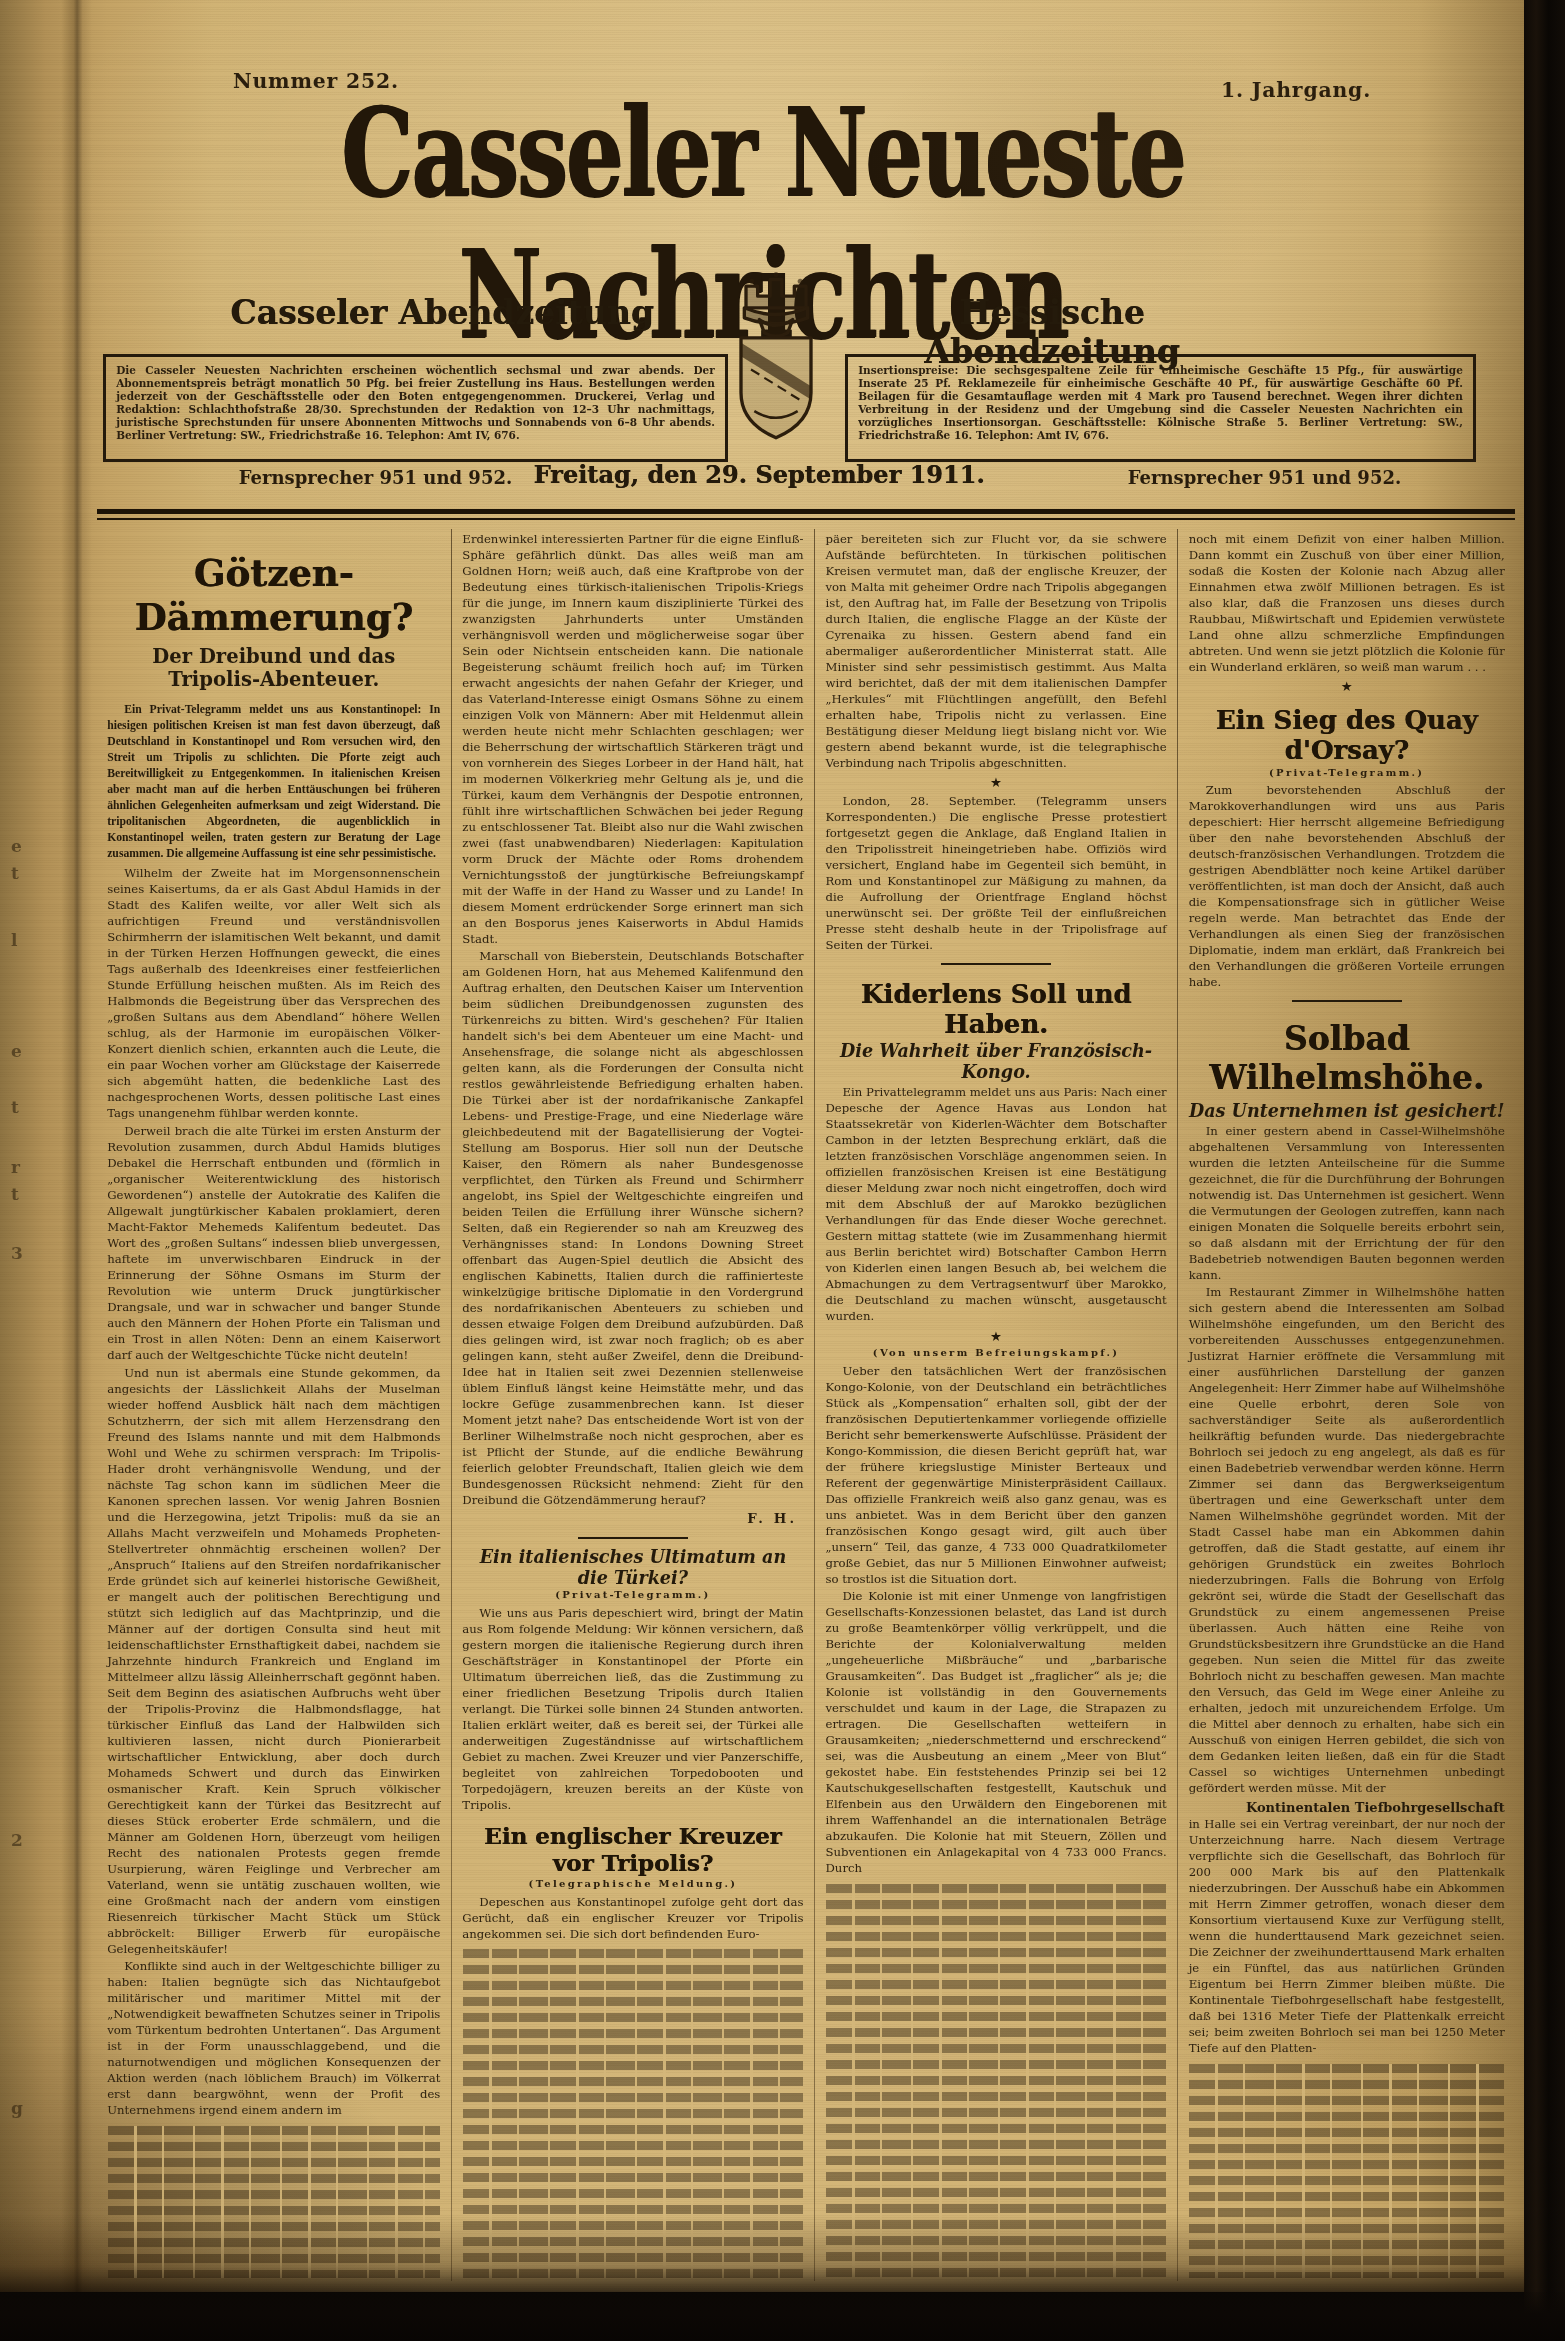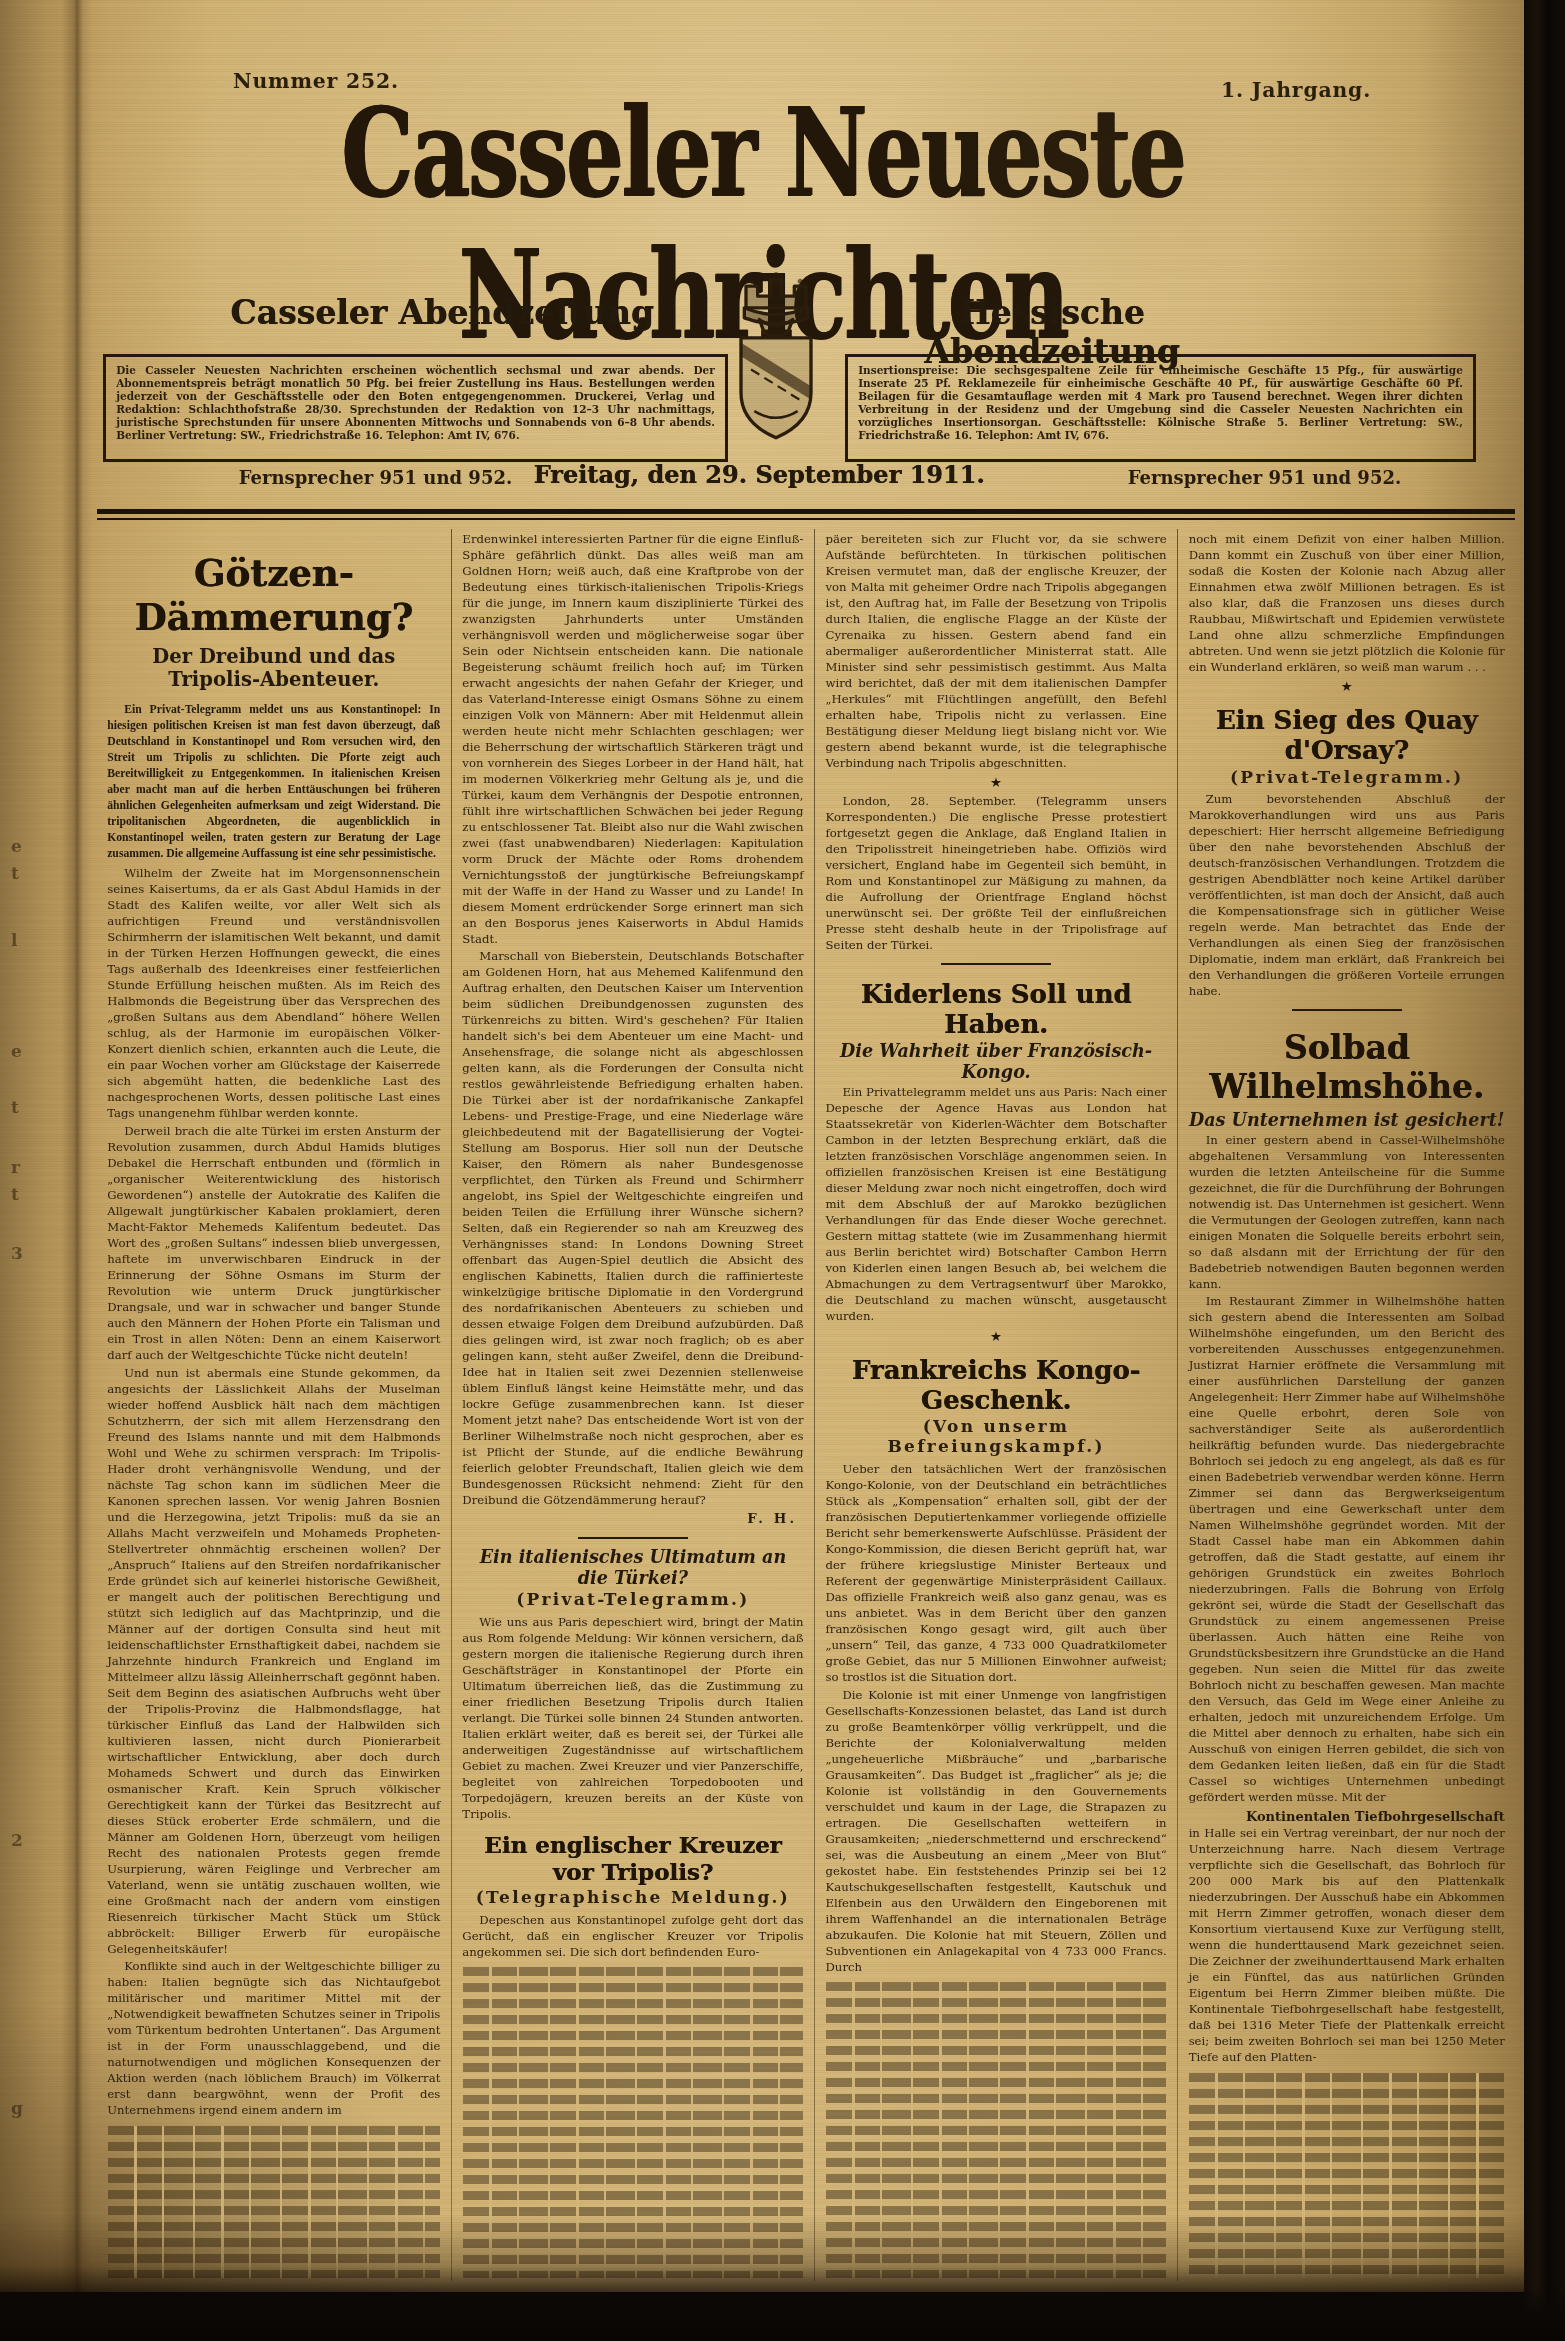--- a/index.html
+++ b/index.html
@@ -61,21 +61,21 @@
   .bp{margin:0 0 1.6px;font-size:11.7px;line-height:16px;text-align:justify;color:#2e2210;text-indent:17px;}
   .cont{text-indent:0;}
   .blead{margin:4.7px 0 3.1px;font-size:11.7px;line-height:16px;text-align:justify;color:#241a0b;font-weight:bold;text-indent:17px;font-family:Liberation Serif, serif;}
   .bh1{margin:20.4px 0 4.7px;text-align:center;font-size:37px;font-weight:bold;color:#1f150ا7;color:#1f1507;
        letter-spacing:0px;text-shadow:0.6px 0 0 #1f1507;}
   .bh1b{margin:11px 0 3.1px;text-align:center;font-size:33px;font-weight:bold;color:#1f1507;text-shadow:0.6px 0 0 #1f1507;}
   .bh2{margin:1.6px 0 6.3px;text-align:center;font-size:19.6px;font-weight:bold;color:#241a0b;}
   .bh3{margin:7.8px 0 1.6px;text-align:center;font-size:26px;font-weight:bold;color:#1f1507;text-shadow:0.5px 0 0 #1f1507;}
   .bh3s{margin:7.8px 0 1.6px;text-align:center;font-size:23px;font-weight:bold;color:#1f1507;text-shadow:0.5px 0 0 #1f1507;}
   .bh4{margin:0 0 1.6px;text-align:center;font-size:17.6px;font-weight:bold;color:#241a0b;font-style:italic;}
-  .bh5{margin:0 0 4.7px;text-align:center;font-size:17px;font-weight:bold;color:#2a1e0d;letter-spacing:2.3px;}
+  .bh5{margin:0 0 4.7px;text-align:center;font-size:10px;font-weight:bold;color:#2a1e0d;letter-spacing:2.3px;}
   .bsig{margin:1.6px 6.3px 3.1px 0;text-align:right;font-size:13.3px;font-weight:bold;color:#2a1e0d;letter-spacing:3.1px;}
   .bstar{margin:3.1px 0;text-align:center;font-size:13.3px;color:#241a0b;}
   .brule{width:110px;border-top:2.3px solid #241a0b;margin:7.8px auto 6.3px;}
   .bbold{margin:1.6px 0;text-align:right;font-size:13px;font-weight:bold;color:#241a0b;}
   .fill{flex:1 1 auto;margin:6.3px 0.8px 3.1px;opacity:.88;filter:blur(0.4px);
     background:
       repeating-linear-gradient(90deg, rgba(212,183,122,0) 0 26px, rgba(212,183,122,.95) 26px 29px,
         rgba(212,183,122,0) 29px 54px, rgba(212,183,122,.95) 54px 56px,
         rgba(212,183,122,0) 56px 85px, rgba(212,183,122,.95) 85px 87px),
       repeating-linear-gradient(180deg, rgba(46,33,15,.50) 0 8.6px, rgba(46,33,15,0) 8.6px 16px);}
@@ -158,21 +158,20 @@
         <div class="divider"></div>
         <div class="col col-2">
           <p class="bp cont">päer bereiteten sich zur Flucht vor, da sie schwere Aufstände befürchteten. In türkischen politischen Kreisen vermutet man, daß der englische Kreuzer, der von Malta mit geheimer Ordre nach Tripolis abgegangen ist, den Auftrag hat, im Falle der Besetzung von Tripolis durch Italien, die englische Flagge an der Küste der Cyrenaika zu hissen. Gestern abend fand ein abermaliger außerordentlicher Ministerrat statt. Alle Minister sind sehr pessimistisch gestimmt. Aus Malta wird berichtet, daß der mit dem italienischen Dampfer „Herkules“ mit Flüchtlingen angefüllt, den Befehl erhalten habe, Tripolis nicht zu verlassen. Eine Bestätigung dieser Meldung liegt bislang nicht vor. Wie gestern abend bekannt wurde, ist die telegraphische Verbindung nach Tripolis abgeschnitten.</p>
           <div class="bstar">★</div>
           <p class="bp">London, 28. September. (Telegramm unsers Korrespondenten.) Die englische Presse protestiert fortgesetzt gegen die Anklage, daß England Italien in den Tripolisstreit hineingetrieben habe. Offiziös wird versichert, England habe im Gegenteil sich bemüht, in Rom und Konstantinopel zur Mäßigung zu mahnen, da die Aufrollung der Orientfrage England höchst unerwünscht sei. Der größte Teil der einflußreichen Presse steht deshalb heute in der Tripolisfrage auf Seiten der Türkei.</p>
           <div class="brule"></div>
           <div class="bh3">Kiderlens Soll und Haben.</div>
           <div class="bh4">Die Wahrheit über Französisch-Kongo.</div>
           <p class="bp">Ein Privattelegramm meldet uns aus Paris: Nach einer Depesche der Agence Havas aus London hat Staatssekretär von Kiderlen-Wächter dem Botschafter Cambon in der letzten Besprechung erklärt, daß die letzten französischen Vorschläge angenommen seien. In offiziellen französischen Kreisen ist eine Bestätigung dieser Meldung zwar noch nicht eingetroffen, doch wird mit dem Abschluß der auf Marokko bezüglichen Verhandlungen für das Ende dieser Woche gerechnet. Gestern mittag stattete (wie im Zusammenhang hiermit aus Berlin berichtet wird) Botschafter Cambon Herrn von Kiderlen einen langen Besuch ab, bei welchem die Abmachungen zu dem Vertragsentwurf über Marokko, die Deutschland zu machen wünscht, ausgetauscht wurden.</p>
           <div class="bstar">★</div>
-          <div class="bh3">Frankreichs Kongo-Geschenk.</div>
           <div class="bh5">(Von unserm Befreiungskampf.)</div>
           <p class="bp">Ueber den tatsächlichen Wert der französischen Kongo-Kolonie, von der Deutschland ein beträchtliches Stück als „Kompensation“ erhalten soll, gibt der der französischen Deputiertenkammer vorliegende offizielle Bericht sehr bemerkenswerte Aufschlüsse. Präsident der Kongo-Kommission, die diesen Bericht geprüft hat, war der frühere kriegslustige Minister Berteaux und Referent der gegenwärtige Ministerpräsident Caillaux. Das offizielle Frankreich weiß also ganz genau, was es uns anbietet. Was in dem Bericht über den ganzen französischen Kongo gesagt wird, gilt auch über „unsern“ Teil, das ganze, 4 733 000 Quadratkilometer große Gebiet, das nur 5 Millionen Einwohner aufweist; so trostlos ist die Situation dort.</p>
           <p class="bp">Die Kolonie ist mit einer Unmenge von langfristigen Gesellschafts-Konzessionen belastet, das Land ist durch zu große Beamtenkörper völlig verkrüppelt, und die Berichte der Kolonialverwaltung melden „ungeheuerliche Mißbräuche“ und „barbarische Grausamkeiten“. Das Budget ist „fraglicher“ als je; die Kolonie ist vollständig in den Gouvernements verschuldet und kaum in der Lage, die Strapazen zu ertragen. Die Gesellschaften wetteifern in Grausamkeiten; „niederschmetternd und erschreckend“ sei, was die Ausbeutung an einem „Meer von Blut“ gekostet habe. Ein feststehendes Prinzip sei bei 12 Kautschukgesellschaften festgestellt, Kautschuk und Elfenbein aus den Urwäldern den Eingeborenen mit ihrem Waffenhandel an die internationalen Beträge abzukaufen. Die Kolonie hat mit Steuern, Zöllen und Subventionen ein Anlagekapital von 4 733 000 Francs. Durch</p>
           <div class="fill"></div>
         </div>
         <div class="divider"></div>
         <div class="col col-3">
           <p class="bp cont">noch mit einem Defizit von einer halben Million. Dann kommt ein Zuschuß von über einer Million, sodaß die Kosten der Kolonie nach Abzug aller Einnahmen etwa zwölf Millionen betragen. Es ist also klar, daß die Franzosen uns dieses durch Raubbau, Mißwirtschaft und Epidemien verwüstete Land ohne allzu schmerzliche Empfindungen abtreten. Und wenn sie jetzt plötzlich die Kolonie für ein Wunderland erklären, so weiß man warum . . .</p>
           <div class="bstar">★</div>
           <div class="bh3">Ein Sieg des Quay d'Orsay?</div>

